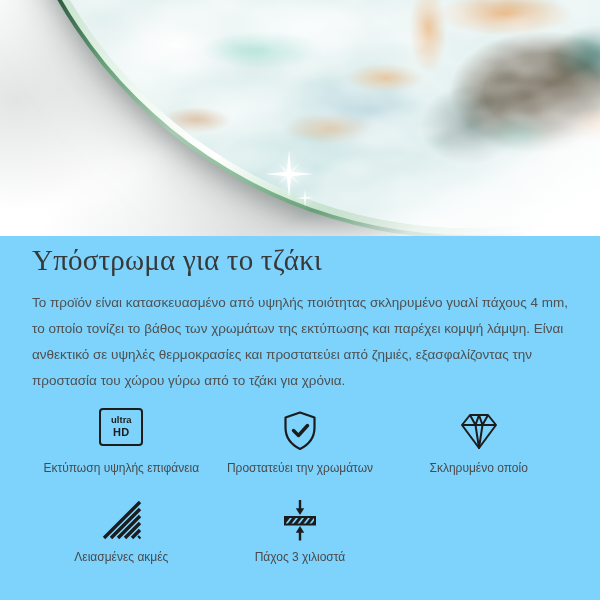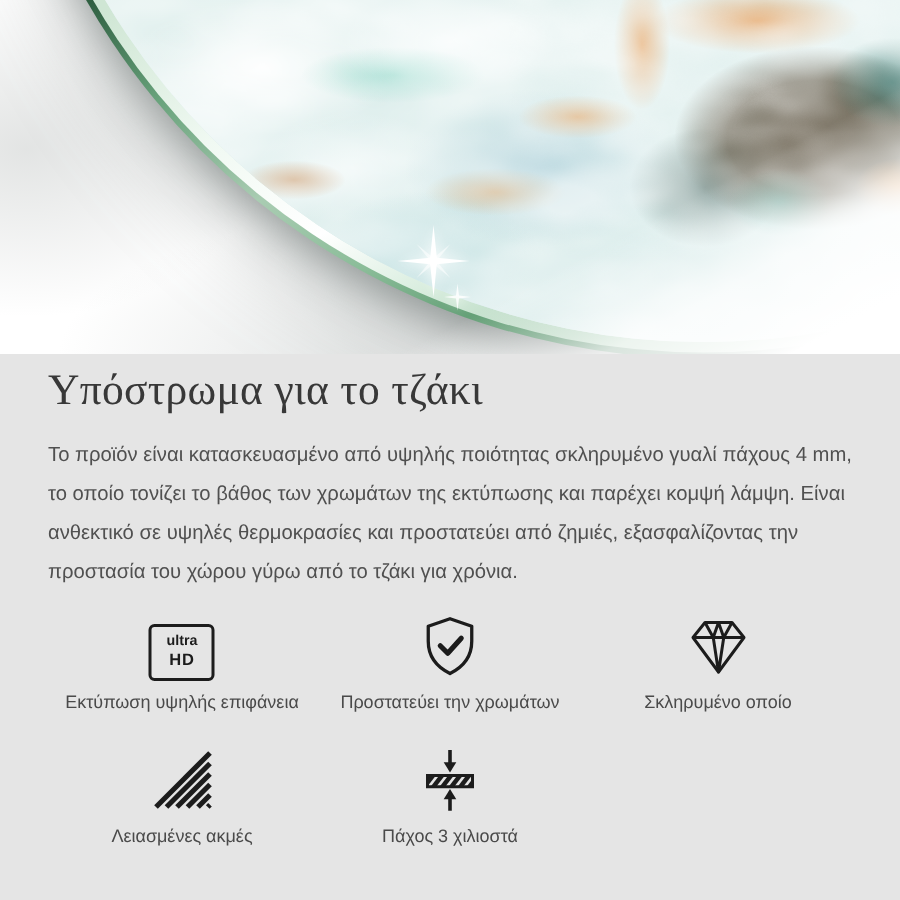--- a/index.html
+++ b/index.html
@@ -4,21 +4,21 @@
 <style>
   html, body {
     margin: 0;
     padding: 0;
     width: 600px;
     height: 600px;
     overflow: hidden;
     background: #ffffff;
     font-family: "Liberation Sans", sans-serif;
   }
-  .page { width: 600px; height: 600px; background: #e5e5e5; }
+  .page { width: 600px; height: 600px; background: #7dd3fc; }
 
   
   .hero {
     position: relative;
     width: 600px;
     height: 236px;
     overflow: hidden;
     background: #fff;
   }
   .bg-shade {
@@ -106,21 +106,21 @@
   }
   .feature {
     display: flex;
     flex-direction: column;
     align-items: center;
     text-align: center;
   }
   .feature .icon-box {
     height: 46px;
     display: flex;
-    align-items: flex-end;
+    align-items: flex-start;
     justify-content: center;
   }
   .feature .label {
     margin-top: 7px;
     font-size: 12px;
     color: #4a4a4a;
     white-space: nowrap;
   }
   .ultrahd-badge {
     width: 40px; height: 34px;

